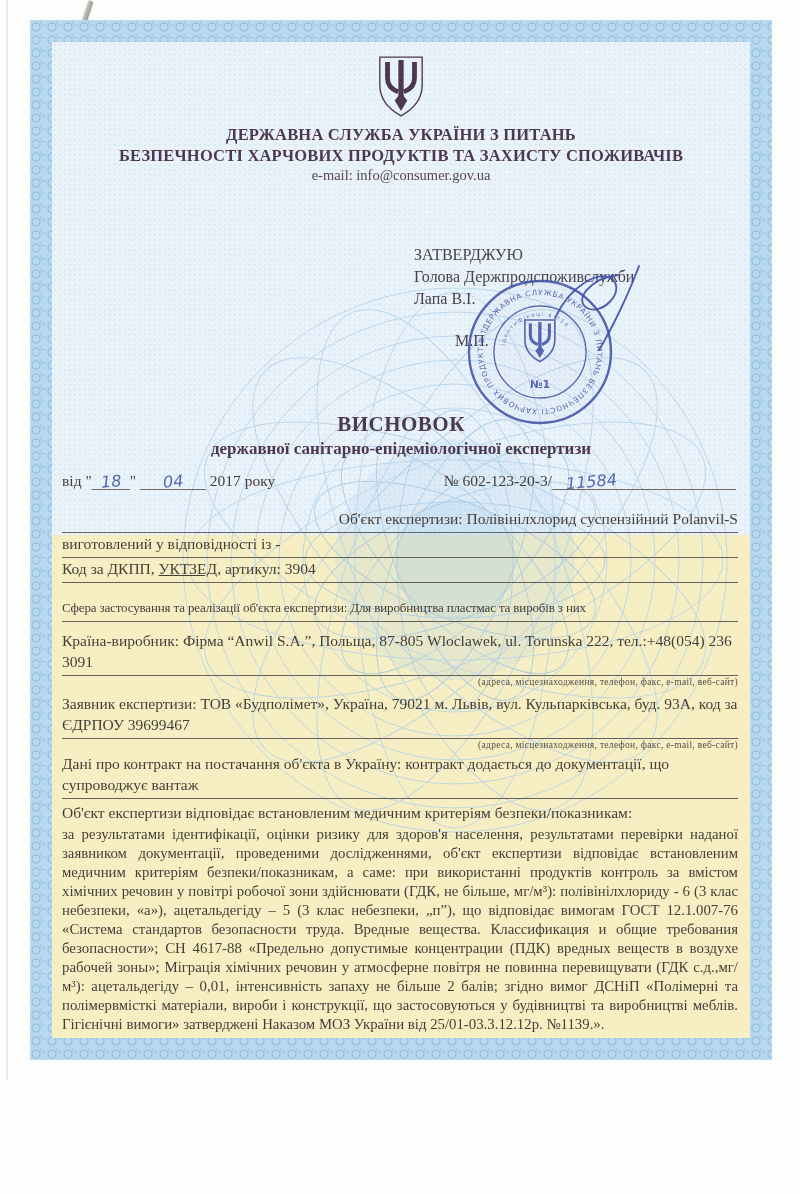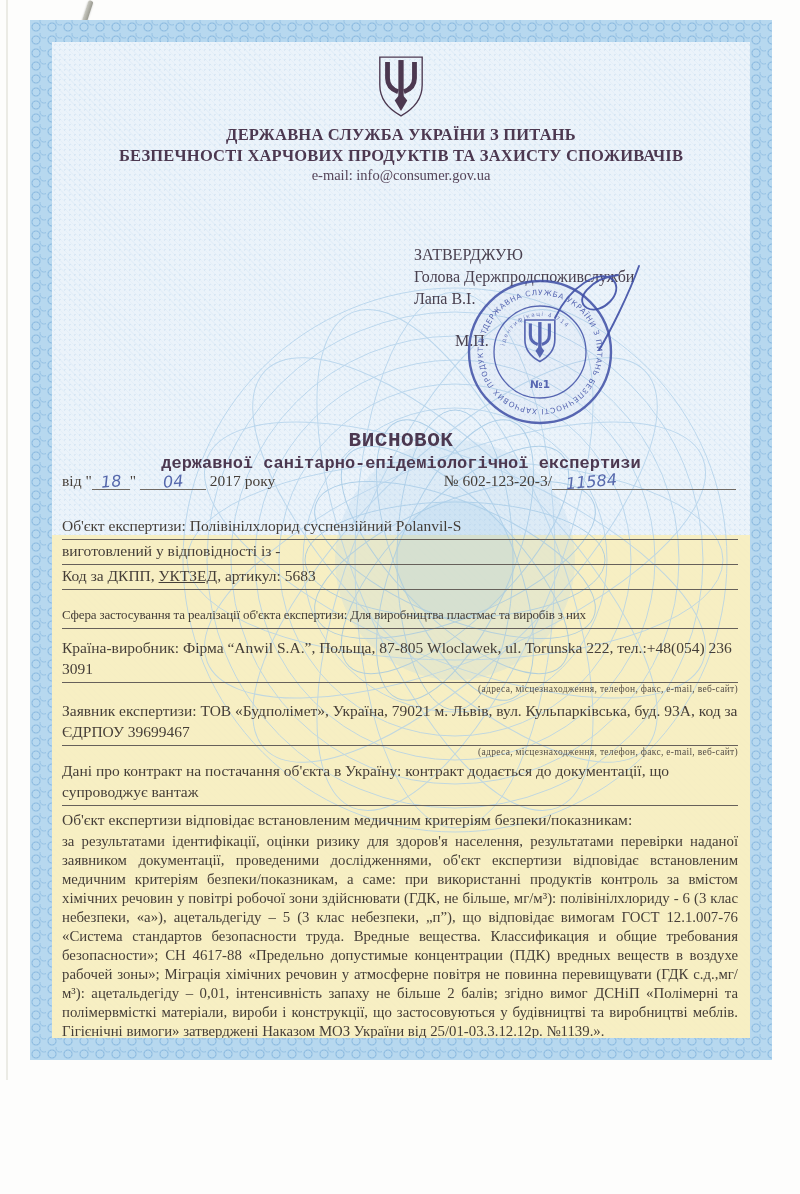--- a/index.html
+++ b/index.html
@@ -41,39 +41,39 @@
   
   .header-block{position:absolute;top:12px;left:0;right:0;text-align:center;color:#4c3850;}
   .org-name{font-weight:bold;font-size:16.5px;line-height:21px;letter-spacing:.2px;}
   .org-sub{font-size:14.5px;line-height:19px;color:#554458;margin-top:3px;}
   .org-sub2{font-size:14.5px;line-height:18px;color:#554458;}
   
   .approve-block{position:absolute;left:362px;top:202px;font-size:16px;line-height:22px;color:#4a4150;}
   .mp{position:absolute;left:403px;top:290px;font-size:16px;color:#4a4150;}
   .stamp{position:absolute;left:400px;top:218px;}
   
-  .title-block{position:absolute;top:387px;left:0;right:0;text-align:center;color:#4c3850;font-family:Liberation Mono, monospace;}
+  .title-block{position:absolute;top:370px;left:0;right:0;text-align:center;color:#4c3850;}
   .title-main{font-size:21px;font-weight:bold;letter-spacing:.5px;}
   .title-sub{font-size:17px;font-weight:bold;margin-top:2px;}
   
   .meta-row{position:absolute;top:430px;left:10px;right:14px;display:flex;justify-content:space-between;align-items:flex-end;font-size:15.5px;color:#453e38;}
   .hw{display:inline-block;font-family:"DejaVu Sans",sans-serif;font-style:italic;color:#5668ac;font-size:16px;transform:rotate(-5deg);}
   .hw-line{display:inline-block;border-bottom:1.2px solid #6f6963;text-align:center;vertical-align:bottom;line-height:15px;}
   .hw-day{width:38px;}
   .hw-month{width:66px;}
   .hw-num{width:170px;text-align:left;padding-left:14px;}
   
   .fields{position:absolute;top:460px;left:10px;right:12px;color:#453e38;}
   .row{font-size:15.5px;line-height:21px;padding-bottom:3px;border-bottom:1px solid #66605a;}
   .row .u{text-decoration:underline;text-align:right;}
   .tight{font-size:13px;letter-spacing:-.15px;}
   .caption{font-size:9.5px;line-height:11px;text-align:right;color:#544e48;margin-top:1px;letter-spacing:.3px;}
   .heading-row{font-size:15.5px;line-height:21px;}
   .body-par{font-size:14.8px;line-height:19px;text-align:justify;color:#453e38;}
-  .mt9{margin-top:13px;}.mt15{}.mt14{margin-top:14px;}
+  .mt9{margin-top:6px;text-align:right;}.mt15{}.mt14{margin-top:14px;}
   .mt8{margin-top:8px;}.mt5{margin-top:5px;}.mt2{margin-top:2px;}.mt3{margin-top:3px;}
 </style>
 </head>
 <body>
 
 <div class="paper-edge"></div>
 <div class="staple"></div>
 
 <div class="doc">
   <div class="inner">
@@ -178,21 +178,21 @@
         </span>
       </div>
 
       <div class="fields">
         <div class="row mt9">
           <span>Об'єкт експертизи:</span>
           <span>Полівінілхлорид суспензійний Polanvil-S</span>
         </div>
         <div class="row mt15">виготовлений у відповідності із -</div>
         <div class="row mt15">
-          <span>Код за ДКПП, </span><span class="u">УКТЗЕД</span><span>, артикул: 5683</span>
+          <span>Код за ДКПП, </span><span class="u">УКТЗЕД</span><span>, артикул: 3904</span>
         </div>
         <div class="row tight mt14">Сфера застосування та реалізації об'єкта експертизи: Для виробництва пластмас та виробів з них</div>
         <div class="row mt8">Країна-виробник: Фірма “Anwil S.A.”, Польща, 87-805 Wloclawek, ul. Torunska 222, тел.:+48(054) 236 3091</div>
         <div class="caption">(адреса, місцезнаходження, телефон, факс, e-mail, веб-сайт)</div>
         <div class="row mt5">Заявник експертизи: ТОВ «Будполімет», Україна, 79021 м. Львів, вул. Кульпарківська, буд. 93А, код за ЄДРПОУ 39699467</div>
         <div class="caption">(адреса, місцезнаходження, телефон, факс, e-mail, веб-сайт)</div>
         <div class="row mt2">Дані про контракт на постачання об'єкта в Україну: контракт додається до документації, що супроводжує вантаж</div>
         <div class="heading-row mt3">Об'єкт експертизи відповідає встановленим медичним критеріям безпеки/показникам:</div>
         <div class="body-par mt2">за результатами ідентифікації, оцінки ризику для здоров'я населення, результатами перевірки наданої заявником документації, проведеними дослідженнями, об'єкт експертизи відповідає встановленим медичним критеріям безпеки/показникам, а саме: при використанні продуктів контроль за вмістом хімічних речовин у повітрі робочої зони здійснювати (ГДК, не більше, мг/м³): полівінілхлориду - 6 (3 клас небезпеки, «а»), ацетальдегіду – 5 (3 клас небезпеки, „п”),  що відповідає вимогам ГОСТ 12.1.007-76 «Система стандартов безопасности труда. Вредные вещества. Классификация и общие требования безопасности»; СН 4617-88 «Предельно допустимые концентрации (ПДК) вредных веществ в  воздухе рабочей зоны»; Міграція хімічних речовин у атмосферне повітря не повинна перевищувати (ГДК с.д.,мг/м³):  ацетальдегіду – 0,01, інтенсивність запаху не більше 2 балів; згідно вимог ДСНіП «Полімерні та полімервмісткі матеріали, вироби і конструкції, що застосовуються у будівництві та виробництві меблів. Гігієнічні вимоги» затверджені Наказом МОЗ України від 25/01-03.3.12.12р. №1139.».</div>
       </div>

